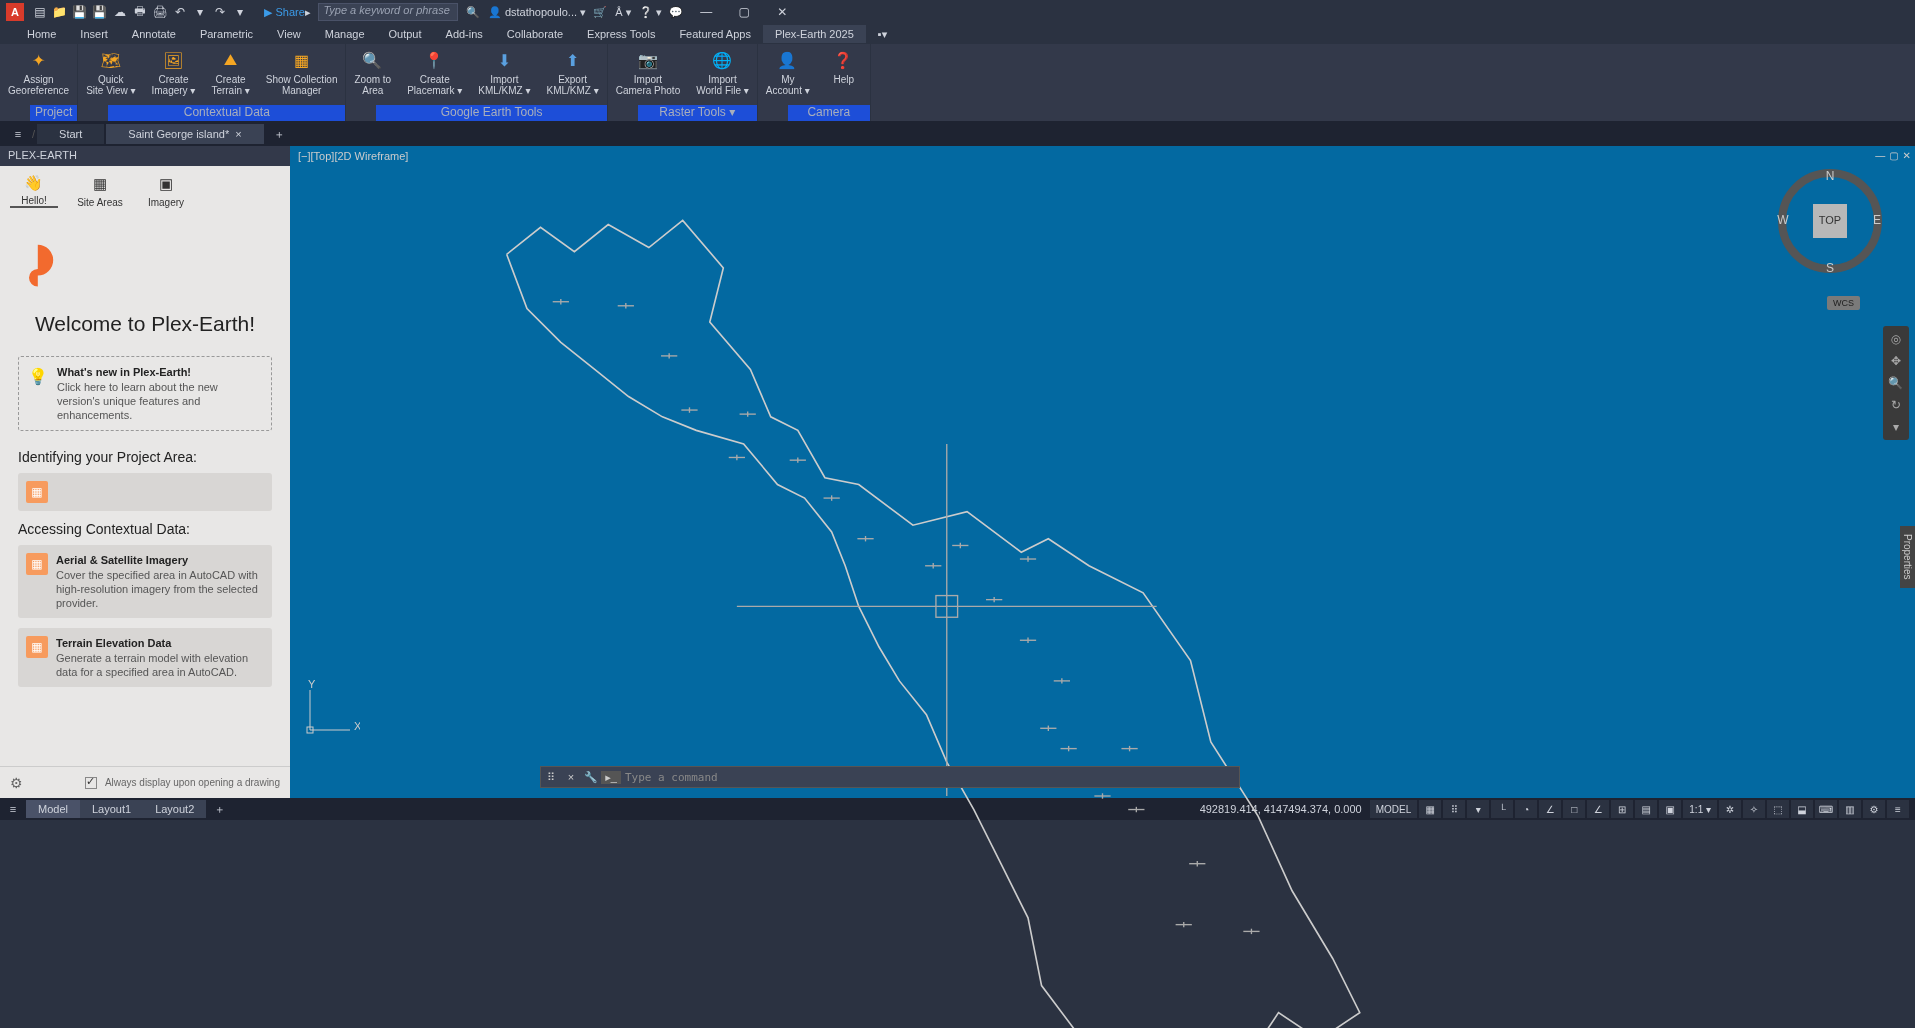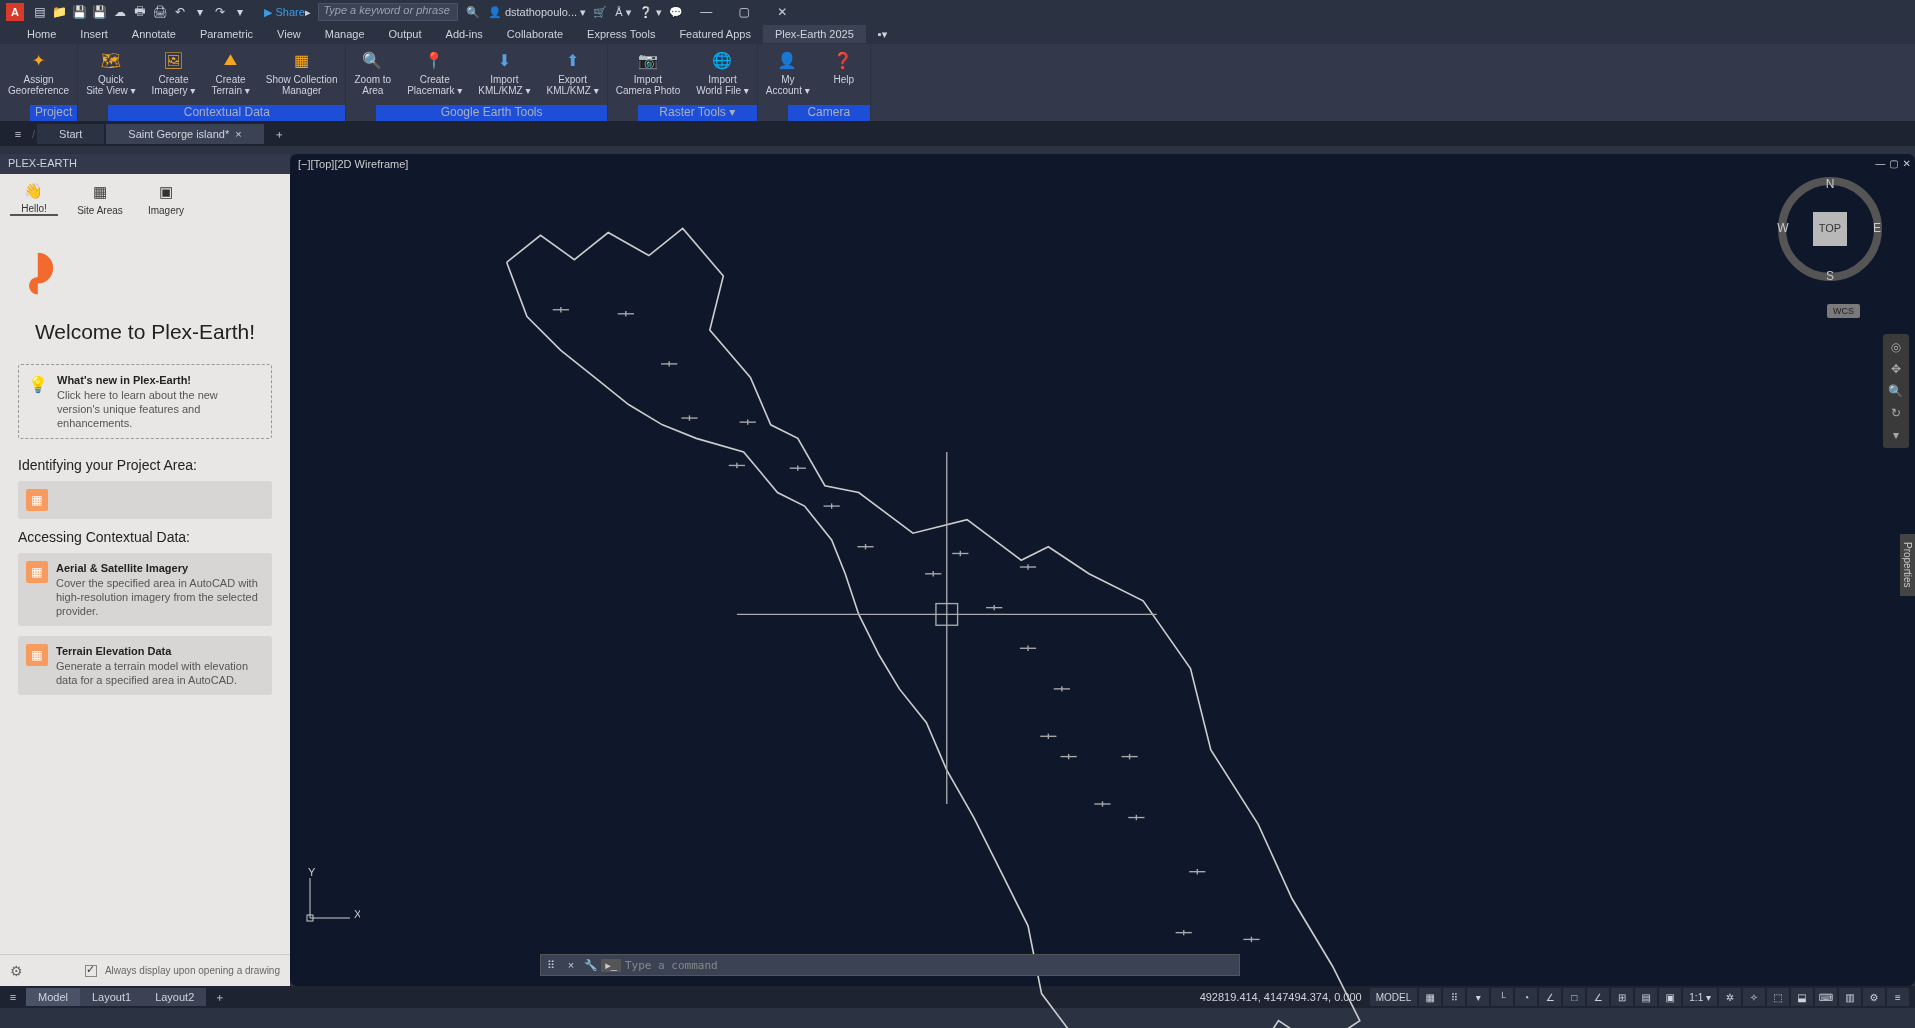--- a/index.html
+++ b/index.html
@@ -32,21 +32,21 @@
 .ribbon .btn .t { text-align: center; line-height: 11px; }
 
 
 .doctabs { height: 24px; background: #1e2331; display: flex; align-items: center; padding-left: 6px; font-size: 11px; gap: 2px; }
 .doctabs .hamb { color: #cfd3dc; width: 24px; text-align: center; }
 .doctabs .dtab { padding: 4px 22px; color: #cfd3dc; background: #2b3241; }
 .doctabs .dtab.active { background: #3a4254; }
 .doctabs .plus { padding: 4px 8px; color: #cfd3dc; }
 
 
-.body { display: flex; height: 832px; margin-top: 8px; }
+.body { display: flex; height: 652px; }
 
 
 .leftpanel { width: 290px; background: #e8e7e6; color: #333; display: flex; flex-direction: column; }
 .leftpanel .head { height: 20px; background: #33394a; color: #cfd3dc; font-size: 11px; padding: 3px 8px; }
 .leftpanel .tabs { height: 48px; background: #e8e7e6; display: flex; gap: 18px; padding: 6px 10px; }
 .leftpanel .ptab { display: flex; flex-direction: column; align-items: center; font-size: 10px; width: 48px; }
 .leftpanel .ptab .ic { width: 26px; height: 26px; display: flex; align-items: center; justify-content: center; font-size: 15px; margin-bottom: 2px; color: #333;}
 .leftpanel .ptab.active { border-bottom: 2px solid #555; }
 .leftpanel .content { flex: 1; overflow: auto; padding: 10px 18px; }
 .leftpanel .logo { width: 44px; height: 56px; margin: 18px auto 10px; }
@@ -56,21 +56,21 @@
 .leftpanel .box .ic, .leftpanel .card .ic { width: 22px; height: 22px; flex: 0 0 22px; display: flex; align-items: center; justify-content: center; }
 .leftpanel .card .ic { background: #f79b5e; border-radius: 2px; color: #fff; font-size: 12px;}
 .leftpanel .box .txt, .leftpanel .card .txt { font-size: 11px; color: #555; line-height: 14px; }
 .leftpanel .box .txt b, .leftpanel .card .txt b { color: #222; font-size: 11px; display: block; margin-bottom: 1px; }
 .leftpanel h4 { font-size: 14px; font-weight: normal; color: #222; margin: 10px 0 8px; }
 .leftpanel .foot { height: 32px; border-top: 1px solid #ccc; display: flex; align-items: center; padding: 0 10px; gap: 8px; font-size: 10px; color: #666; }
 .leftpanel .foot .chk { width: 12px; height: 12px; border: 1px solid #888; display: inline-block; position: relative;}
 .leftpanel .foot .chk::after { content: "✓"; position: absolute; top: -3px; left: 0; font-size: 11px; color: #333; }
 
 
-.canvas { flex: 1; background: #0f172a; position: relative; border-radius: 7px; }
+.canvas { flex: 1; background: #0369a1; position: relative; }
 .canvas .vplabel { position: absolute; top: 4px; left: 8px; font-size: 11px; color: #ccc; }
 .canvas .vpctl { position: absolute; top: 4px; right: 4px; display: flex; gap: 4px; font-size: 10px; color: #ccc;}
 .canvas svg.map { position: absolute; inset: 0; }
 .canvas .cube { position: absolute; top: 20px; right: 30px; width: 110px; height: 110px; }
 .canvas .wcs { position: absolute; top: 150px; right: 55px; background: #7a7a7a; color: #222; font-size: 9px; padding: 2px 6px; border-radius: 2px; }
 .canvas .navbar { position: absolute; right: 6px; top: 180px; width: 26px; background: #3a3a3a; border-radius: 3px; padding: 6px 2px; display: flex; flex-direction: column; align-items: center; gap: 8px; font-size: 12px; color: #aaa;}
 .canvas .props { position: absolute; right: 0; top: 380px; writing-mode: vertical-rl; background: #444; color: #ccc; font-size: 10px; padding: 8px 2px;}
 .canvas .ucs { position: absolute; bottom: 58px; left: 10px; }
 
 

